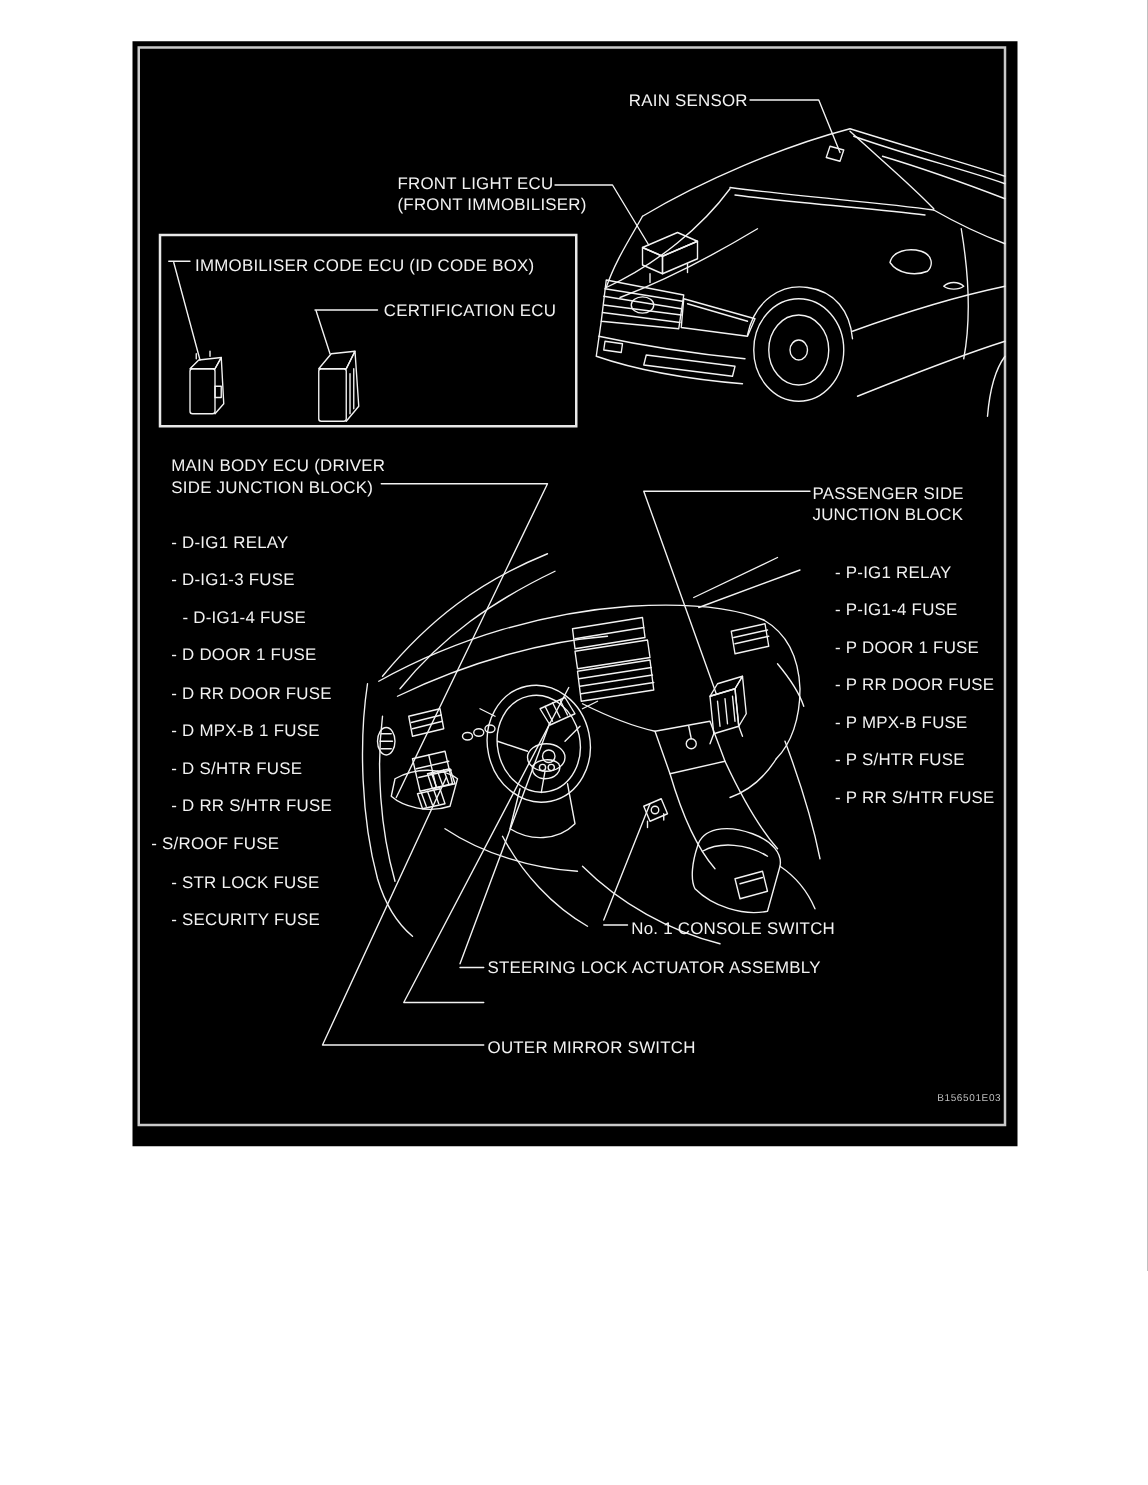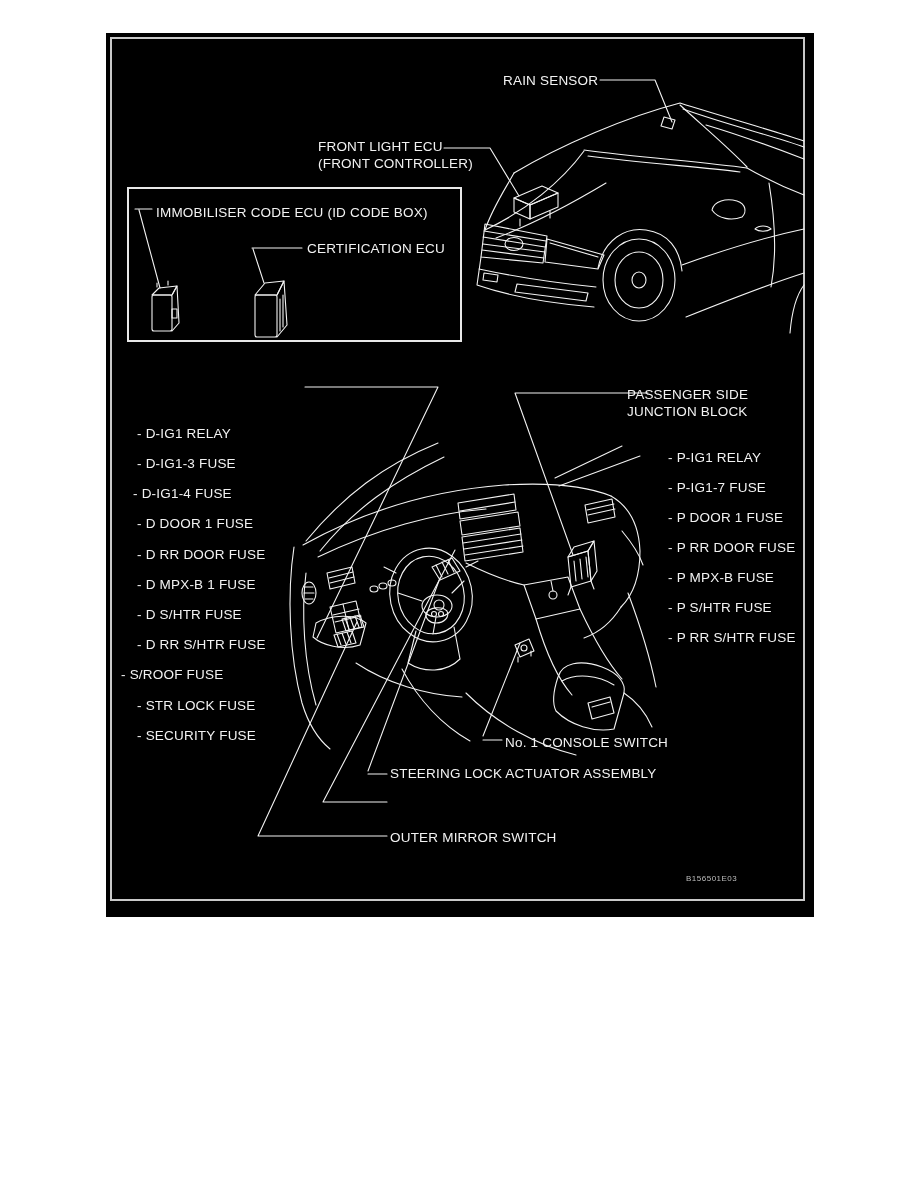--- a/index.html
+++ b/index.html
@@ -33,21 +33,21 @@
   .lbl.two{line-height:17px;}
   .ecu-box{
     position:absolute;left:21px;top:154px;
     width:335px;height:155px;
     border:2px solid #e8e8e8;
     box-sizing:border-box;
   }
   .fig-code{
     position:absolute;left:580px;top:841px;width:115px;
     color:#bdbdbd;font-size:8px;letter-spacing:.5px;
-    text-align:left;white-space:nowrap;
+    text-align:right;white-space:nowrap;
   }
   svg path, svg ellipse, svg rect, svg circle, svg line{
     fill:none;stroke:#f2f2f2;stroke-width:1.1;
     stroke-linecap:round;stroke-linejoin:round;
   }
 </style>
 </head>
 <body>
 
 <div class="canvas">
@@ -211,44 +211,48 @@
         <path d="M296,636 C312,666 336,692 364,708"></path>
         <path d="M250,630 C280,650 320,662 356,664"></path>
         <path d="M360,660 C390,690 430,712 470,722"></path>
       </g>
     </svg>
 
     <div class="ecu-box"></div>
 
     <div class="lbl" style="left:397px;top:40px">RAIN SENSOR</div>
     <div class="lbl" style="left:212px;top:106px">FRONT LIGHT ECU</div>
-    <div class="lbl" style="left:212px;top:123px">(FRONT CONTROLLER)</div>
+    <div class="lbl" style="left:212px;top:123px">(FRONT IMMOBILISER)</div>
     <div class="lbl" style="left:50px;top:172px">IMMOBILISER CODE ECU (ID CODE BOX)</div>
     <div class="lbl" style="left:201px;top:208px">CERTIFICATION ECU</div>
 
+    <div class="lbl two" style="left:31px;top:331px">
+      <div>MAIN BODY ECU (DRIVER</div>
+      <div>SIDE JUNCTION BLOCK)</div>
+    </div>
 
     <div class="lbl" style="left:31px;top:393px">- D-IG1 RELAY</div>
     <div class="lbl" style="left:31px;top:423px">- D-IG1-3 FUSE</div>
-    <div class="lbl" style="left:27px;top:453px">- D-IG1-4 FUSE</div>
+    <div class="lbl" style="left:40px;top:453px">- D-IG1-4 FUSE</div>
     <div class="lbl" style="left:31px;top:483px">- D DOOR 1 FUSE</div>
     <div class="lbl" style="left:31px;top:514px">- D RR DOOR FUSE</div>
     <div class="lbl" style="left:31px;top:544px">- D MPX-B 1 FUSE</div>
     <div class="lbl" style="left:31px;top:574px">- D S/HTR FUSE</div>
     <div class="lbl" style="left:31px;top:604px">- D RR S/HTR FUSE</div>
     <div class="lbl" style="left:15px;top:634px">- S/ROOF FUSE</div>
     <div class="lbl" style="left:31px;top:665px">- STR LOCK FUSE</div>
     <div class="lbl" style="left:31px;top:695px">- SECURITY FUSE</div>
 
-    <div class="lbl two" style="left:521px;top:353px">
+    <div class="lbl two" style="left:544px;top:353px">
       <div>PASSENGER SIDE</div>
       <div>JUNCTION BLOCK</div>
     </div>
 
     <div class="lbl" style="left:562px;top:417px">- P-IG1 RELAY</div>
-    <div class="lbl" style="left:562px;top:447px">- P-IG1-7 FUSE</div>
+    <div class="lbl" style="left:562px;top:447px">- P-IG1-4 FUSE</div>
     <div class="lbl" style="left:562px;top:477px">- P DOOR 1 FUSE</div>
     <div class="lbl" style="left:562px;top:507px">- P RR DOOR FUSE</div>
     <div class="lbl" style="left:562px;top:537px">- P MPX-B FUSE</div>
     <div class="lbl" style="left:562px;top:567px">- P S/HTR FUSE</div>
     <div class="lbl" style="left:562px;top:597px">- P RR S/HTR FUSE</div>
 
     <div class="lbl" style="left:399px;top:702px">No. 1 CONSOLE SWITCH</div>
     <div class="lbl" style="left:284px;top:733px">STEERING LOCK ACTUATOR ASSEMBLY</div>
     <div class="lbl" style="left:284px;top:797px">OUTER MIRROR SWITCH</div>
 

